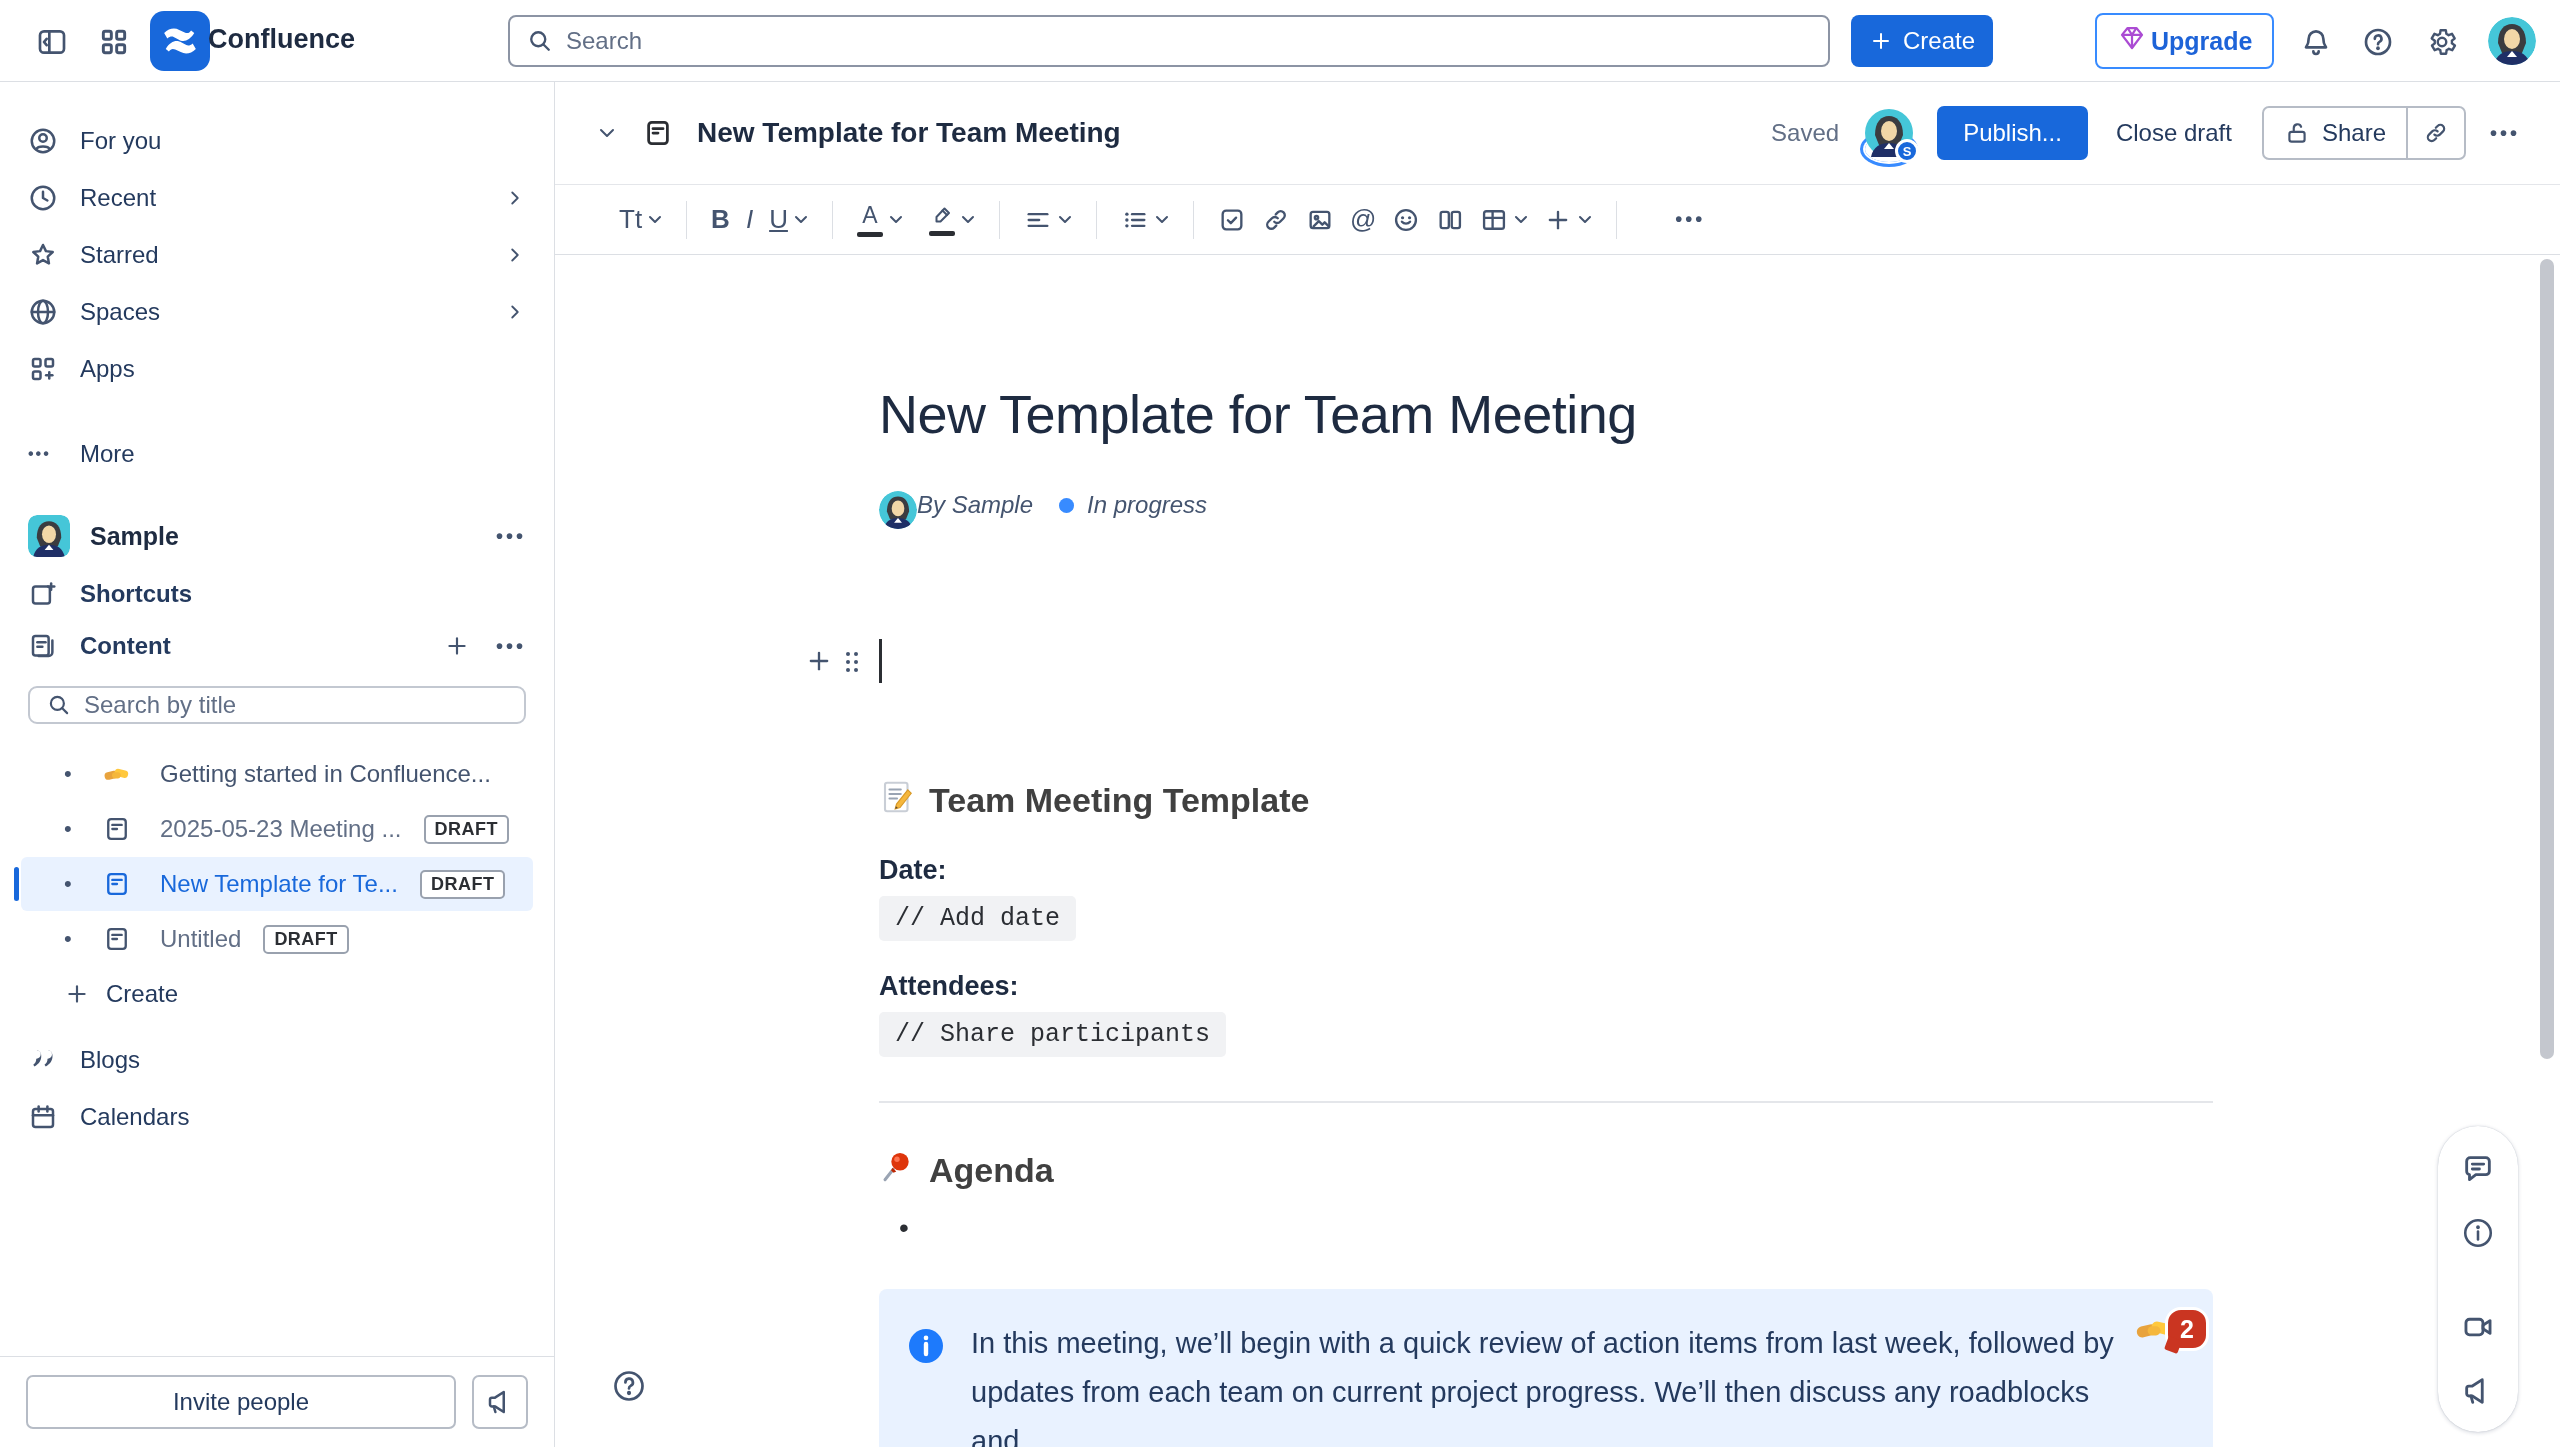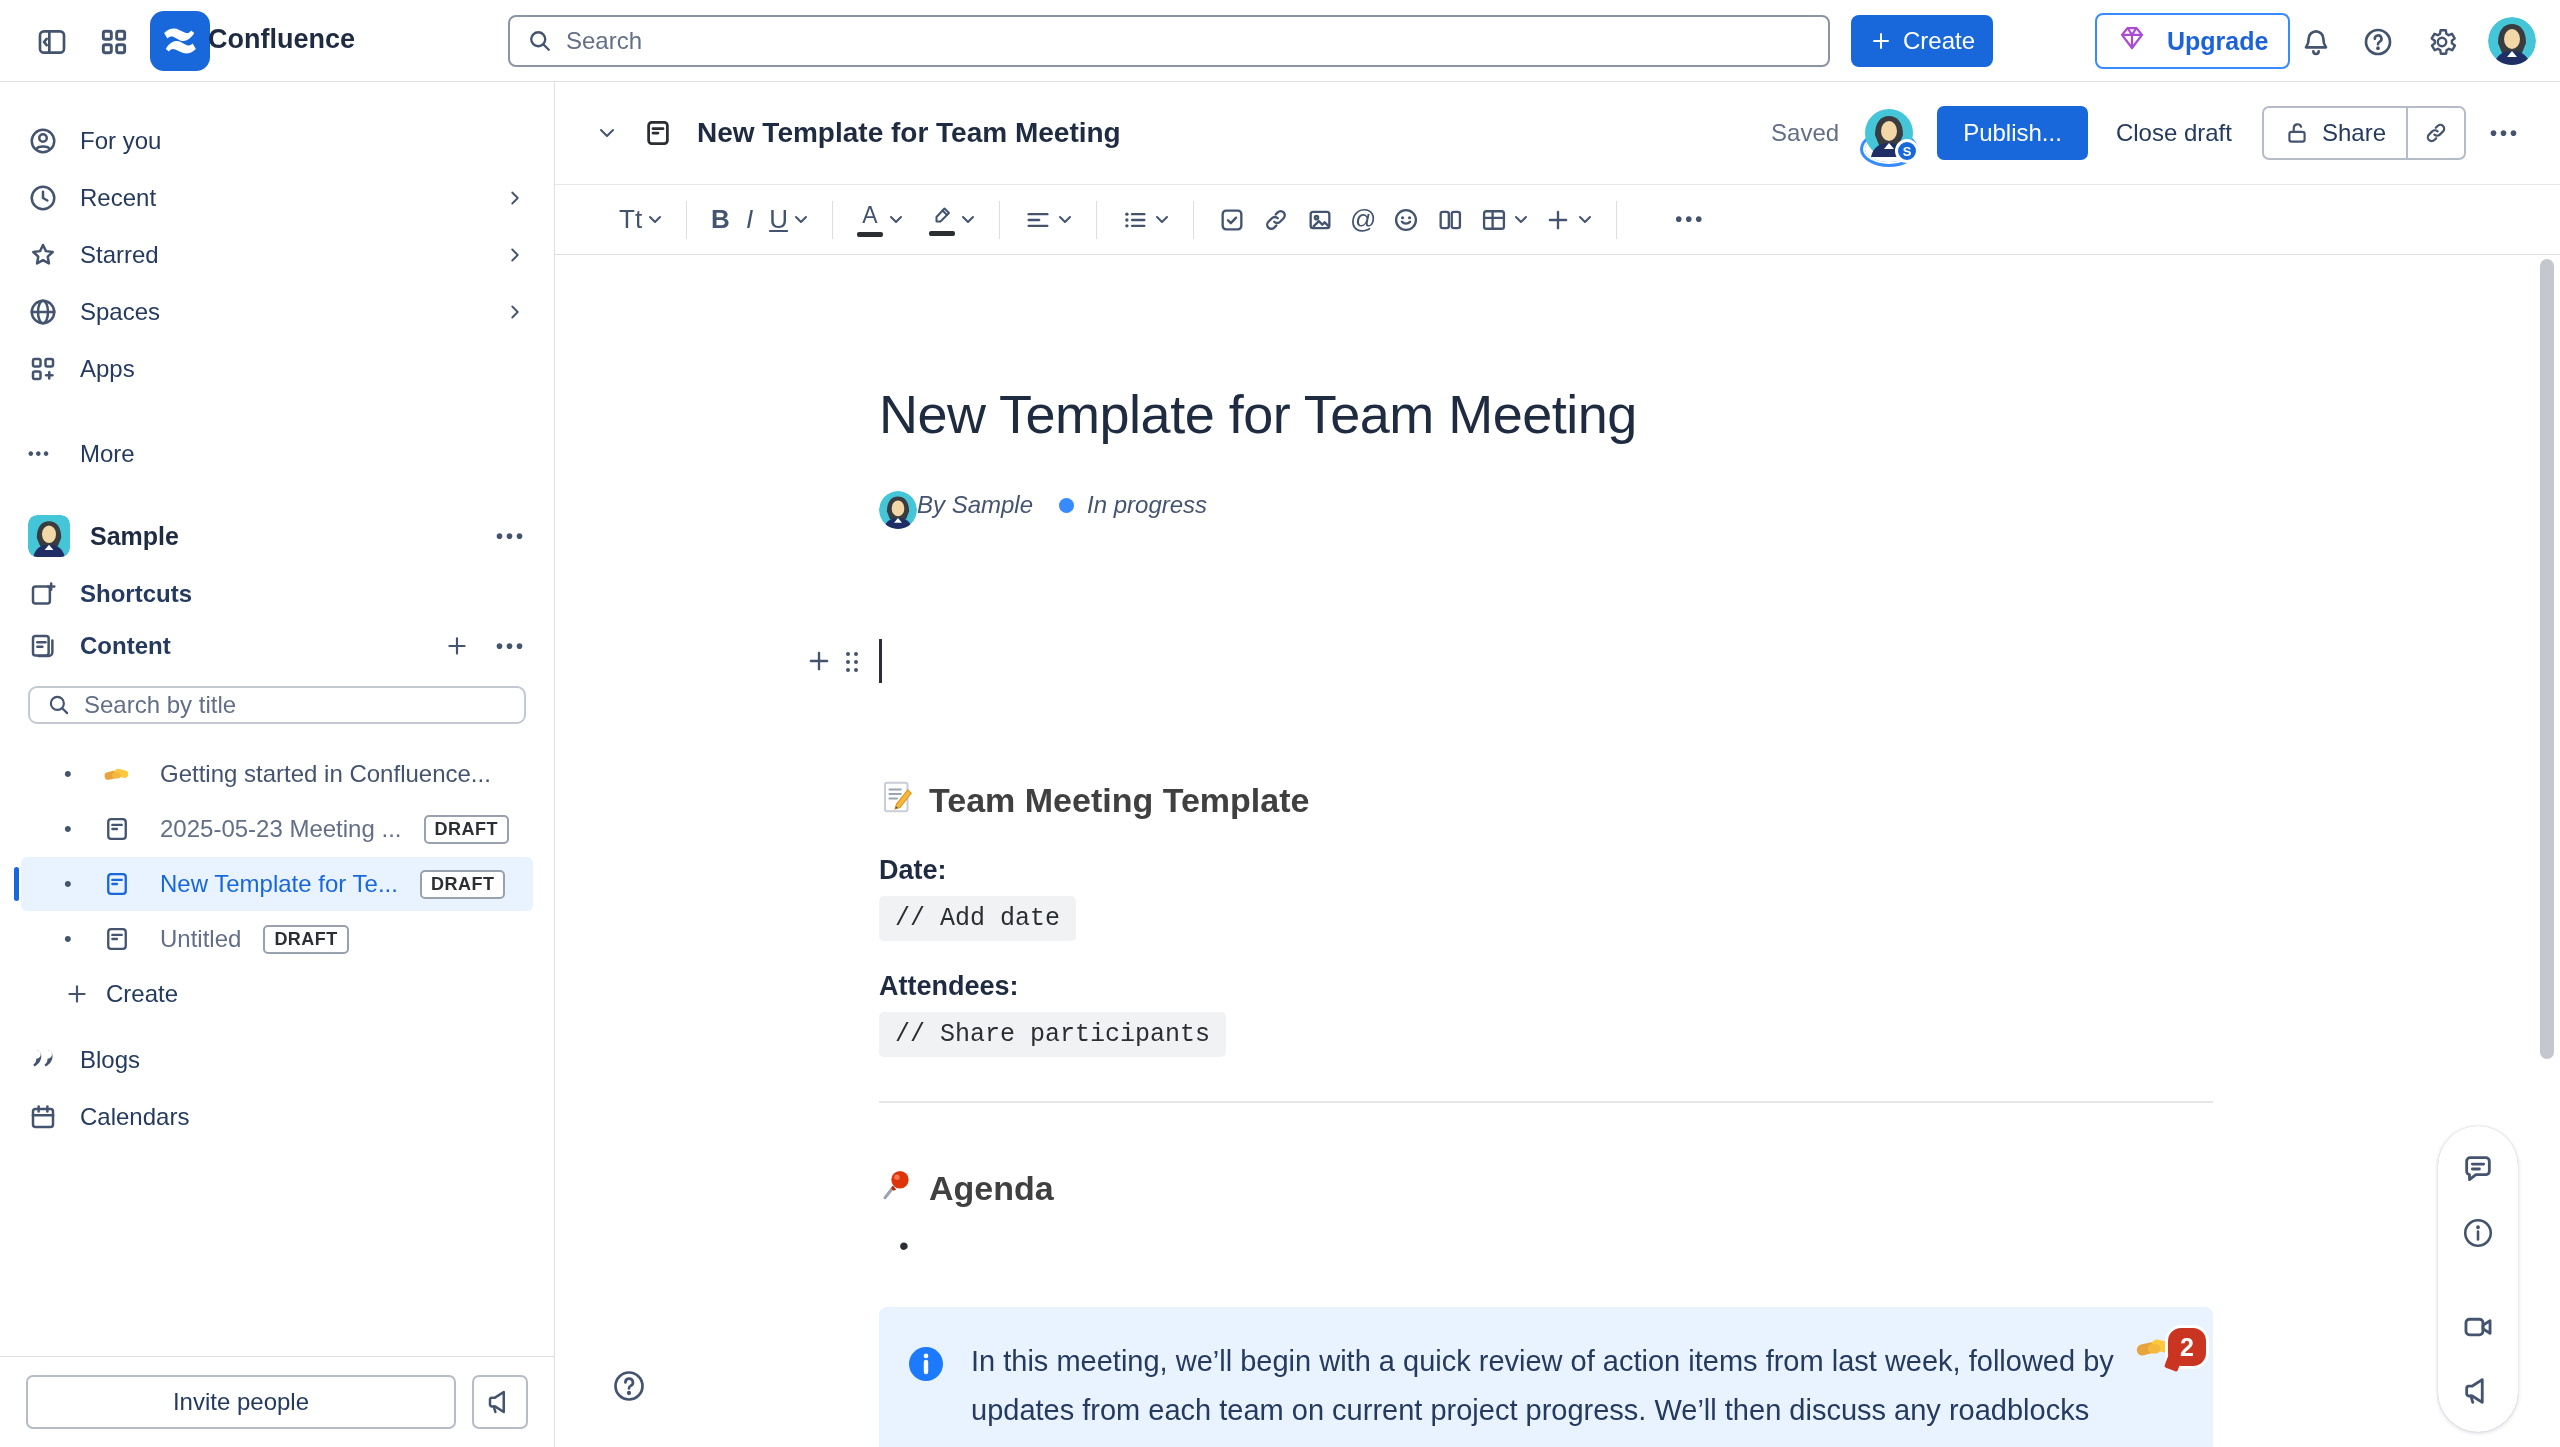--- a/index.html
+++ b/index.html
@@ -11,21 +11,21 @@
   
   .topbar { position:relative; height:82px; border-bottom:1px solid #DCDFE4; background:#fff; z-index:5; }
   .topbar > * { position:absolute; }
   .tb-icon { top:26px; width:32px; height:32px; cursor:pointer; }
   .logo { left:150px; top:11px; width:60px; height:60px; border-radius:14px; background:#1868DB; display:flex; align-items:center; justify-content:center; }
   .brand { left:208px; top:24px; font-size:27px; font-weight:700; color:#1E2B41; }
   .tb-search { left:508px; top:15px; width:1322px; height:52px; border:2px solid #8C94A4; border-radius:8px; display:flex; align-items:center; padding:0 16px; gap:12px; background:#fff; }
   .tb-search input { border:none; outline:none; flex:1; font-size:24px; font-family:inherit; color:#172B4D; background:transparent; }
   .tb-search input::placeholder { color:#626F86; }
   .btn-create { left:1851px; top:15px; height:52px; background:#1868DB; color:#fff; border:none; border-radius:8px; display:flex; align-items:center; gap:10px; padding:0 18px; font-size:24px; font-weight:500; font-family:inherit; cursor:pointer; }
-  .btn-upgrade { left:2095px; top:13px; height:56px; background:#fff; border:2px solid #388BFF; border-radius:8px; display:flex; align-items:center; gap:20px; padding:0 20px; font-size:25px; font-weight:700; color:#1D63D8; font-family:inherit; cursor:pointer; }
+  .btn-upgrade { left:2095px; top:13px; height:56px; background:#fff; border:2px solid #388BFF; border-radius:8px; display:flex; align-items:center; gap:4px; padding:0 20px; font-size:25px; font-weight:700; color:#1D63D8; font-family:inherit; cursor:pointer; }
   .tb-avatar { left:2488px; top:17px; }
 
   
   .app { display:flex; height:1365px; }
 
   
   .sidebar { width:555px; min-width:555px; border-right:1px solid #DCDFE4; display:flex; flex-direction:column; background:#fff; }
   .srow { display:flex; align-items:center; height:57px; padding:0 28px; gap:22px; font-size:24px; color:#243A5E; cursor:pointer; }
   .srow .lbl { flex:1; }
   .side-nav { padding-top:30px; }
@@ -661,21 +661,21 @@
         </div>
 
         <div class="plabel">Date:</div>
         <span class="chip">// Add date</span>
 
         <div class="plabel" style="margin-top:30px">Attendees:</div>
         <span class="chip">// Share participants</span>
 
         <div class="hrule"></div>
 
-        <div class="h2row" style="margin-top:64px">
+        <div class="h2row" style="margin-top:46px">
           <span>
             <svg width="36" height="36" viewBox="0 0 24 24">
                 <line x1="9.5" y1="13.5" x2="4" y2="20.5" stroke="#9AA4B3" stroke-width="2" stroke-linecap="round"></line>
                 <circle cx="14" cy="8.5" r="5.8" fill="#DE350B"></circle>
                 <circle cx="12" cy="6.8" r="1.8" fill="#FF7452"></circle>
                 <path d="M9 12.5l2.5 2.5-1.8.9-1.6-1.6Z" fill="#BF2600"></path>
               </svg>
           </span>
           <span class="htext">Agenda</span>
         </div>

